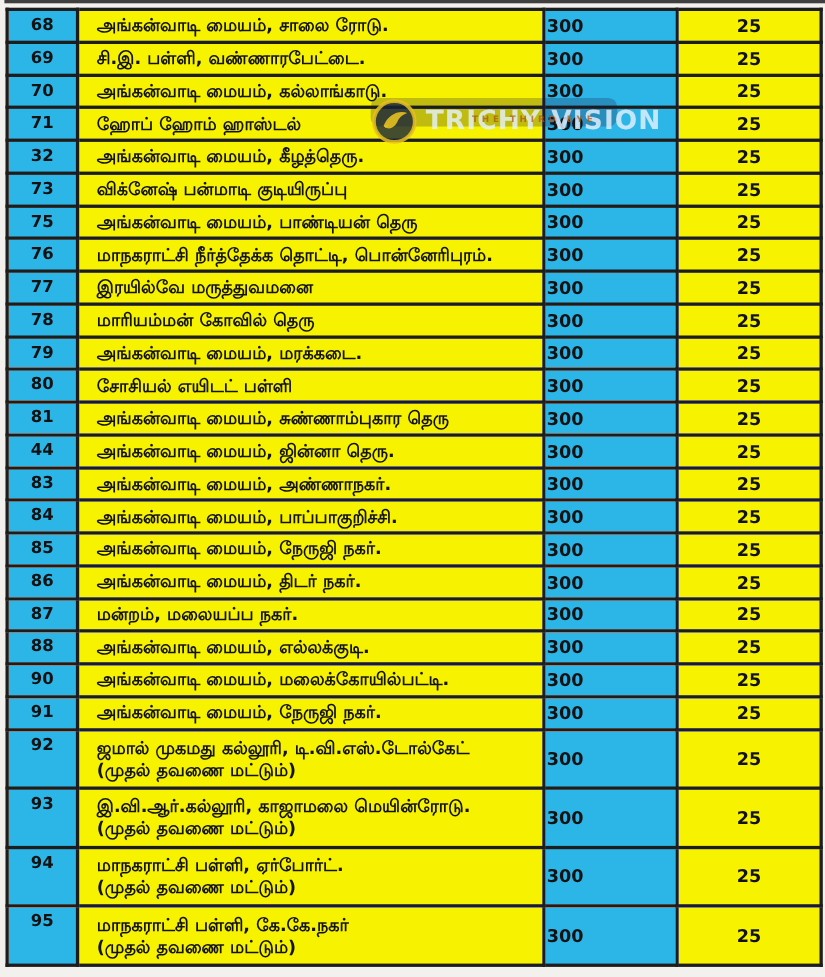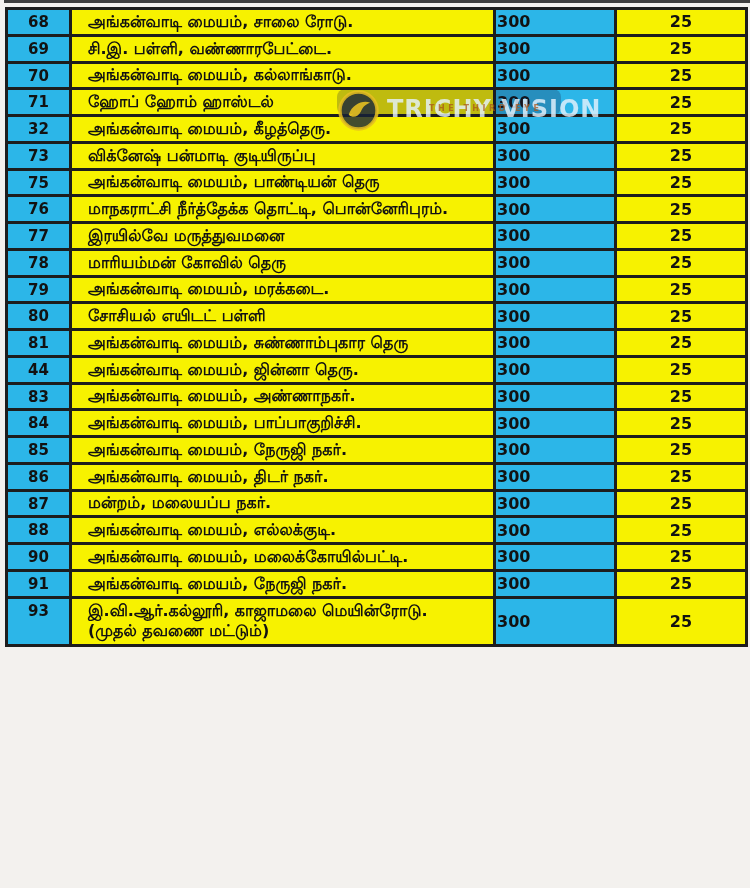--- a/index.html
+++ b/index.html
@@ -15,21 +15,21 @@
     width:750px;height:888px;position:relative;overflow:hidden;
     background:var(--page-bg);
     font-family:"DejaVu Sans","Liberation Sans",sans-serif;
     color:var(--text);
   }
   .top-strip{
     position:absolute;top:0;left:4px;right:0;height:3px;
     background:#3f3f3f;
   }
   table.fee-table{
-    position:absolute;left:5px;top:7px;width:740px;height:640px;
+    position:absolute;left:5px;top:7px;width:740px;height:872px;
     border-collapse:collapse;table-layout:fixed;
   }
   .fee-table td{
     border:3px solid var(--border);
     vertical-align:middle;
     overflow:hidden;
   }
   tr.row{height:25px;}
   tr.row.tall{height:44px;}
   td.c-no{
@@ -281,23 +281,50 @@
       <tr class="row">
     <td class="c-no">91</td>
     <td class="c-name">
       <div class="name-line">அங்கன்வாடி மையம், நேருஜி நகர்.</div>
 
     </td>
     <td class="c-amt">300</td>
     <td class="c-fee">25</td>
   </tr>
       <tr class="row tall">
+    <td class="c-no">92</td>
+    <td class="c-name">
+      <div class="name-line">ஜமால் முகமது கல்லூரி, டி.வி.எஸ்.டோல்கேட்</div>
+      <div class="note-line">(முதல் தவணை மட்டும்)</div>
+    </td>
+    <td class="c-amt">300</td>
+    <td class="c-fee">25</td>
+  </tr>
+      <tr class="row tall">
     <td class="c-no">93</td>
     <td class="c-name">
       <div class="name-line">இ.வி.ஆர்.கல்லூரி, காஜாமலை மெயின்ரோடு.</div>
+      <div class="note-line">(முதல் தவணை மட்டும்)</div>
+    </td>
+    <td class="c-amt">300</td>
+    <td class="c-fee">25</td>
+  </tr>
+      <tr class="row tall">
+    <td class="c-no">94</td>
+    <td class="c-name">
+      <div class="name-line">மாநகராட்சி பள்ளி, ஏர்போர்ட்.</div>
+      <div class="note-line">(முதல் தவணை மட்டும்)</div>
+    </td>
+    <td class="c-amt">300</td>
+    <td class="c-fee">25</td>
+  </tr>
+      <tr class="row tall">
+    <td class="c-no">95</td>
+    <td class="c-name">
+      <div class="name-line">மாநகராட்சி பள்ளி, கே.கே.நகர்</div>
       <div class="note-line">(முதல் தவணை மட்டும்)</div>
     </td>
     <td class="c-amt">300</td>
     <td class="c-fee">25</td>
   </tr>
     </tbody>
 </table>
 
 <div class="watermark">
   <div class="wm-band"></div>

